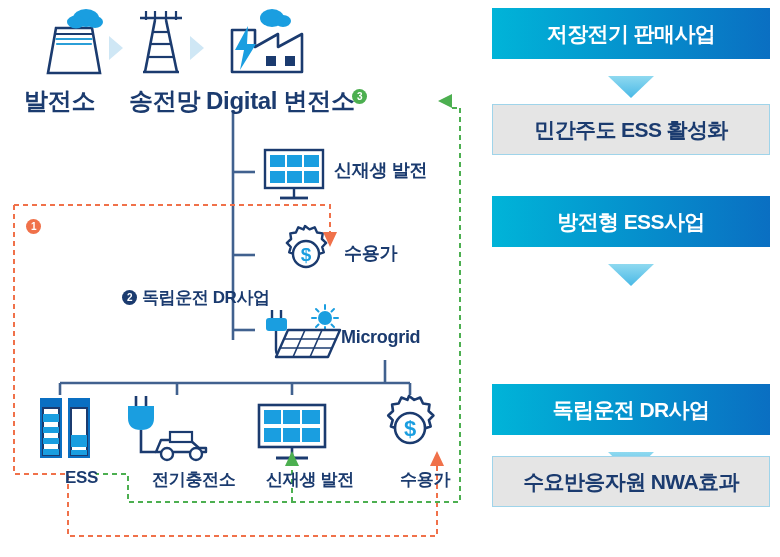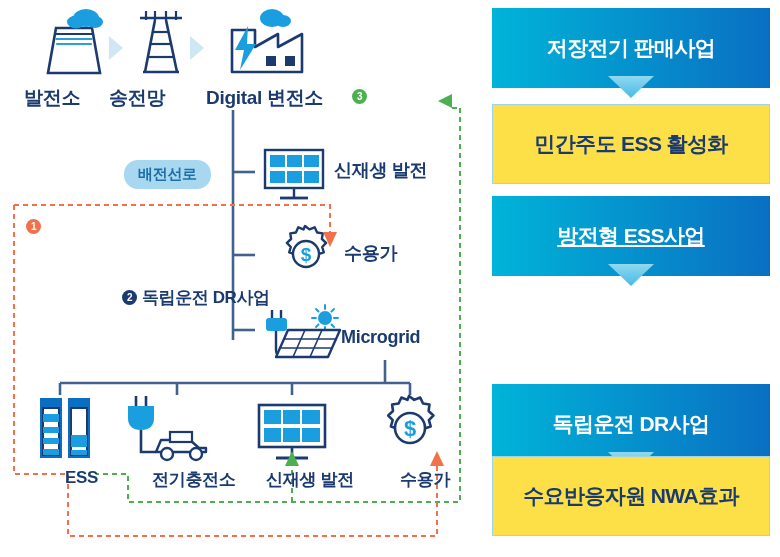--- a/index.html
+++ b/index.html
@@ -13,21 +13,21 @@
   .stage{position:absolute;left:0;top:0;width:780px;height:557px;}
 
   
   .lbl{
     position:absolute;
     color:#1b3b6f;
     font-weight:bold;
     white-space:nowrap;
     letter-spacing:-0.3px;
   }
-  .lbl-top{font-size:19px;text-align:center;}
+  .lbl-top{font-size:24px;text-align:center;}
   .lbl-node{font-size:18px;}
   .lbl-bottom{font-size:17px;margin-left:19px;}
 
   
   .pill{
     position:absolute;
     background:#a8d8f0;
     color:#1a6fa8;
     font-size:15px;
     font-weight:bold;
@@ -64,35 +64,35 @@
   .c-navy{color:#1b3b6f;font-size:17px;}
   .c-navy .badge{background:#1b3b6f;}
   .c-green{color:#4caf50;font-size:18px;}
   .c-green .badge{background:#4caf50;}
 
   
   .rbox{
     position:absolute;
     left:492px;
     width:278px;
-    height:80px;
+    height:51px;
     display:flex;
     align-items:center;
     justify-content:center;
     font-size:21px;
     font-weight:bold;
     letter-spacing:-0.6px;
     box-sizing:border-box;
   }
   .rbox.filled{
     background:linear-gradient(90deg,#00b4d8 0%,#0a6fc2 100%);
     color:#ffffff;
   }
   .rbox.outline{
-    background:#fde047;
+    background:#e5e5e5;
     color:#1b3b6f;
     border:1.5px solid #9fd4ea;
   }
   .rarrow{
     position:absolute;
     left:608px;
     width:46px;height:22px;
     background:linear-gradient(180deg,#8fd9f0 0%,#49b9e6 100%);
     clip-path:polygon(0 0,100% 0,50% 100%);
   }
@@ -257,24 +257,23 @@
       <path d="M460 108 L460 502 L128 502 L128 474 L96 474" stroke="#4caf50" stroke-width="2" stroke-dasharray="5 4" fill="none"></path>
       <path d="M453 108 L453 108 Z" fill="none"></path>
       <path d="M438 101 L452 94 L452 108 Z" fill="#4caf50"></path>
       <path d="M452 108 L460 108" stroke="#4caf50" stroke-width="2" stroke-dasharray="5 4" fill="none"></path>
       <path d="M292 502 L292 466" stroke="#4caf50" stroke-width="2" stroke-dasharray="5 4" fill="none"></path>
       <path d="M285 466 L299 466 L292 451 Z" fill="#4caf50"></path>
     </g>
   </svg>
 
   <div class="lbl lbl-top" style="left:24px;top:85px;">발전소</div>
-  <div class="lbl lbl-top" style="left:109px;top:85px;">송전망</div>
+  <div class="lbl lbl-top" style="left:129px;top:85px;">송전망</div>
   <div class="lbl lbl-top" style="left:206px;top:85px;">Digital 변전소</div>
 
-  <div class="pill" style="left:124px;top:160px;">배전선로</div>
 
   <div class="lbl lbl-node" style="left:334px;top:158px;">신재생 발전</div>
   <div class="lbl lbl-node" style="left:344px;top:241px;">수용가</div>
   <div class="lbl lbl-node" style="left:341px;top:327px;">Microgrid</div>
 
   <div class="lbl lbl-bottom" style="left:46px;top:468px;">ESS</div>
   <div class="lbl lbl-bottom" style="left:133px;top:468px;">전기충전소</div>
   <div class="lbl lbl-bottom" style="left:247px;top:468px;">신재생 발전</div>
   <div class="lbl lbl-bottom" style="left:381px;top:468px;">수용가</div>
 
@@ -288,20 +287,20 @@
   </div>
 
   <div class="callout c-green" style="left:352px;top:89px;">
     <span class="badge">3</span>
   </div>
 
   <div class="rbox filled" style="top:8px;">저장전기 판매사업</div>
   <div class="rarrow" style="top:76px;"></div>
   <div class="rbox outline" style="top:104px;">민간주도 ESS 활성화</div>
 
-  <div class="rbox filled" style="top:196px;text-decoration:underline;">방전형 ESS사업</div>
+  <div class="rbox filled" style="top:196px;">방전형 ESS사업</div>
   <div class="rarrow" style="top:264px;"></div>
 
   <div class="rbox filled" style="top:384px;">독립운전 DR사업</div>
   <div class="rarrow" style="top:452px;"></div>
   <div class="rbox outline" style="top:456px;">수요반응자원 NWA효과</div>
 
 </div>
 
 </body></html>

